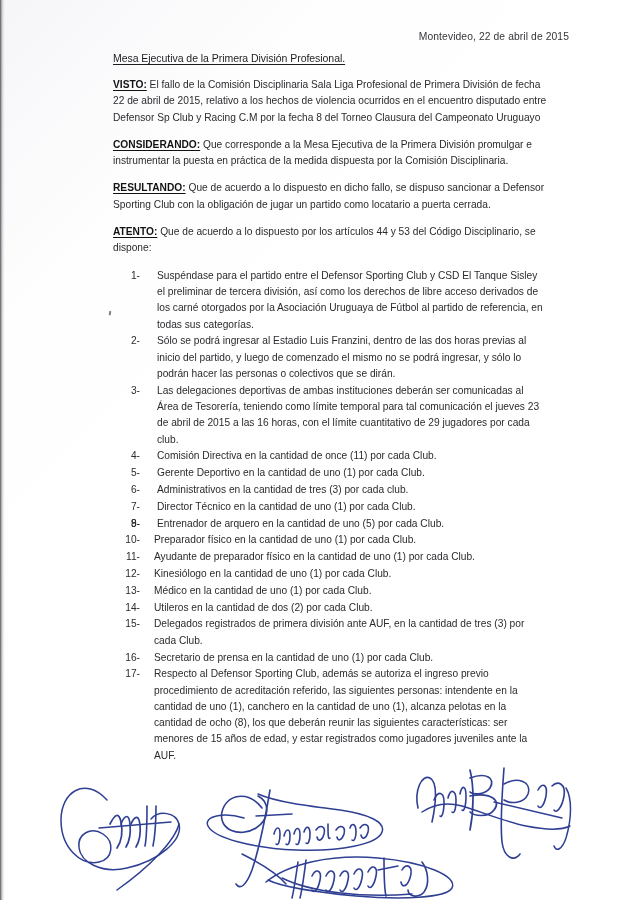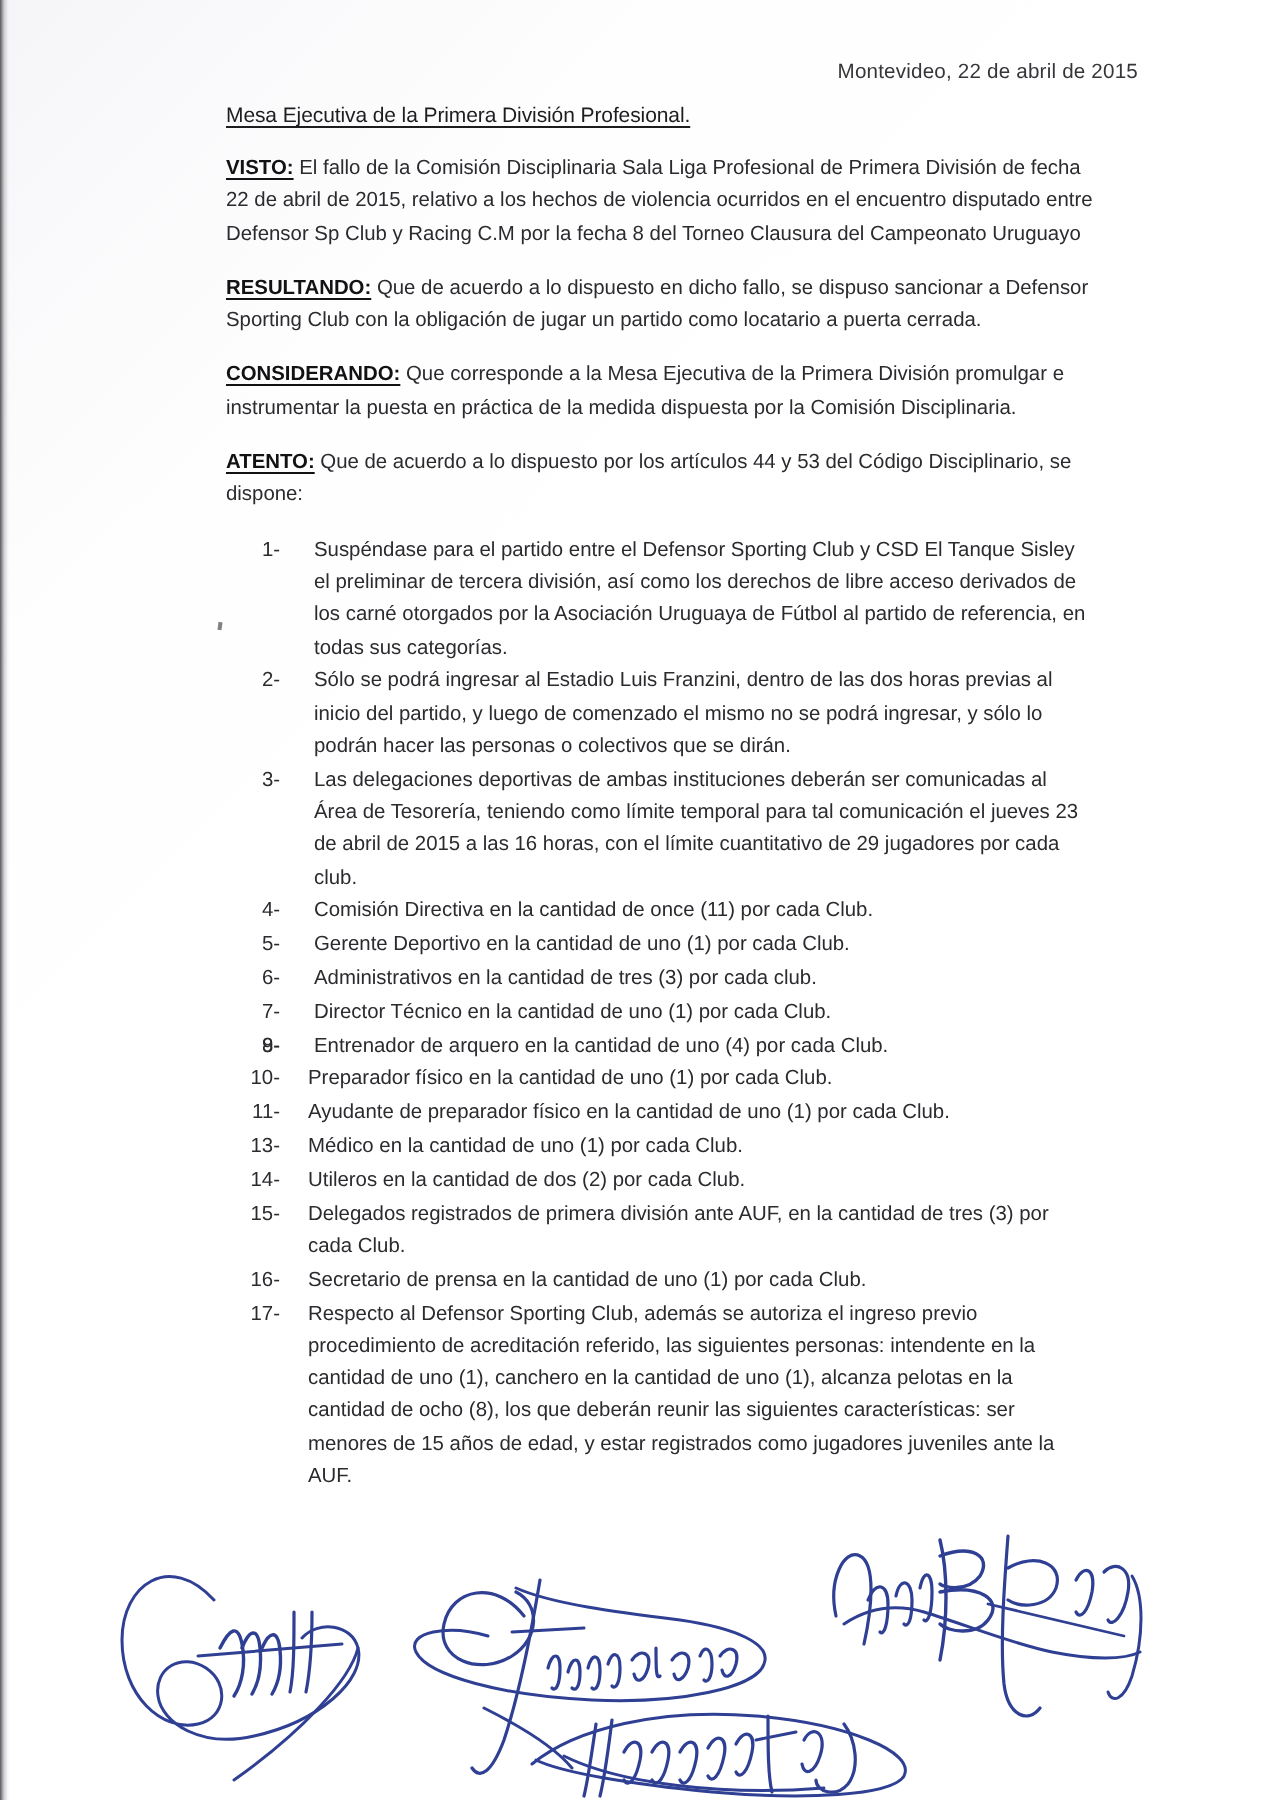--- a/index.html
+++ b/index.html
@@ -174,43 +174,44 @@
 
     <div class="doc-body">
 
       <div class="doc-title">Mesa Ejecutiva de la Primera División Profesional.</div>
 
       <p class="para">
         <span class="kw">VISTO:</span><span> El fallo de la Comisión Disciplinaria Sala Liga Profesional de Primera División de fecha 22 de abril de 2015, relativo a los hechos de violencia ocurridos en el encuentro disputado entre Defensor Sp Club y Racing C.M por la fecha 8 del Torneo Clausura del Campeonato Uruguayo</span>
       </p>
 
       <p class="para">
+        <span class="kw">CONSIDERANDO:</span><span> Que corresponde a la Mesa Ejecutiva de la Primera División promulgar e instrumentar la puesta en práctica de la medida dispuesta por la Comisión Disciplinaria.</span>
+      </p>
+
+      <p class="para">
         <span class="kw">RESULTANDO:</span><span> Que de acuerdo a lo dispuesto en dicho fallo, se dispuso sancionar a Defensor Sporting  Club con la obligación de jugar un partido como locatario a puerta cerrada.</span>
-      </p>
-
-      <p class="para">
-        <span class="kw">CONSIDERANDO:</span><span> Que corresponde a la Mesa Ejecutiva de la Primera División promulgar e instrumentar la puesta en práctica de la medida dispuesta por la Comisión Disciplinaria.</span>
       </p>
 
       <p class="para">
         <span class="kw">ATENTO:</span><span> Que de acuerdo a lo dispuesto por los artículos 44 y 53 del Código Disciplinario, se dispone:</span>
       </p>
 
       <ol class="clause-list" id="clause-list">
           <li class="clause"><span class="num">1-</span><span class="txt">Suspéndase para el partido entre el Defensor Sporting Club y CSD El Tanque Sisley el preliminar de tercera división, así como los derechos de libre acceso derivados de los carné otorgados por la Asociación Uruguaya de Fútbol al partido de referencia, en todas sus categorías.</span></li>
           <li class="clause"><span class="num">2-</span><span class="txt">Sólo se podrá ingresar al Estadio Luis Franzini, dentro de las dos horas previas al inicio del partido, y luego de comenzado el mismo no se podrá ingresar, y sólo lo podrán hacer las personas o colectivos que se dirán.</span></li>
           <li class="clause"><span class="num">3-</span><span class="txt"> Las delegaciones deportivas de ambas instituciones deberán ser comunicadas al Área de Tesorería, teniendo como límite temporal para tal comunicación el jueves 23 de abril de 2015 a las 16 horas, con el límite cuantitativo de 29 jugadores por cada club.</span></li>
           <li class="clause"><span class="num">4-</span><span class="txt">Comisión Directiva en la cantidad de once (11) por cada Club.</span></li>
           <li class="clause"><span class="num">5-</span><span class="txt">Gerente Deportivo en la cantidad de uno (1) por cada Club.</span></li>
           <li class="clause"><span class="num">6-</span><span class="txt">Administrativos en la cantidad de tres (3) por cada club.</span></li>
           <li class="clause"><span class="num">7-</span><span class="txt">Director Técnico en la cantidad de uno (1) por cada Club.</span></li>
           <li class="clause"><span class="num">8-</span></li>
-          <li class="clause"><span class="num">9-</span><span class="txt">Entrenador de arquero en la cantidad de uno (4) por cada Club.</span></li>
+          <li class="clause"><span class="num">9-</span><span class="txt">Entrenador de arquero en la cantidad de uno (5) por cada Club.</span></li>
           <li class="clause wide"><span class="num">10-</span><span class="txt">Preparador físico en la cantidad de uno (1) por cada Club.</span></li>
           <li class="clause wide"><span class="num">11-</span><span class="txt">Ayudante de preparador físico en la cantidad de uno (1) por cada Club.</span></li>
+          <li class="clause wide"><span class="num">12-</span><span class="txt">Kinesiólogo en la cantidad de uno (1) por cada Club.</span></li>
           <li class="clause wide"><span class="num">13-</span><span class="txt">Médico en la cantidad de uno (1) por cada Club.</span></li>
           <li class="clause wide"><span class="num">14-</span><span class="txt">Utileros en la cantidad de dos (2) por cada Club.</span></li>
           <li class="clause wide"><span class="num">15-</span><span class="txt">Delegados registrados de primera división ante AUF, en la cantidad de tres (3) por cada Club.</span></li>
           <li class="clause wide"><span class="num">16-</span><span class="txt">Secretario de prensa en la cantidad de uno (1) por cada Club.</span></li>
           <li class="clause wide"><span class="num">17-</span><span class="txt">Respecto al Defensor Sporting Club, además se autoriza el ingreso previo procedimiento de acreditación referido, las siguientes personas: intendente en la cantidad de uno (1), canchero en la cantidad de uno (1), alcanza pelotas en la cantidad de ocho (8), los que deberán reunir las siguientes características: ser menores de 15 años de edad, y estar registrados como jugadores juveniles ante la AUF.</span></li>
         </ol>
 
     </div>
 
     <div class="ink-speck"></div>

